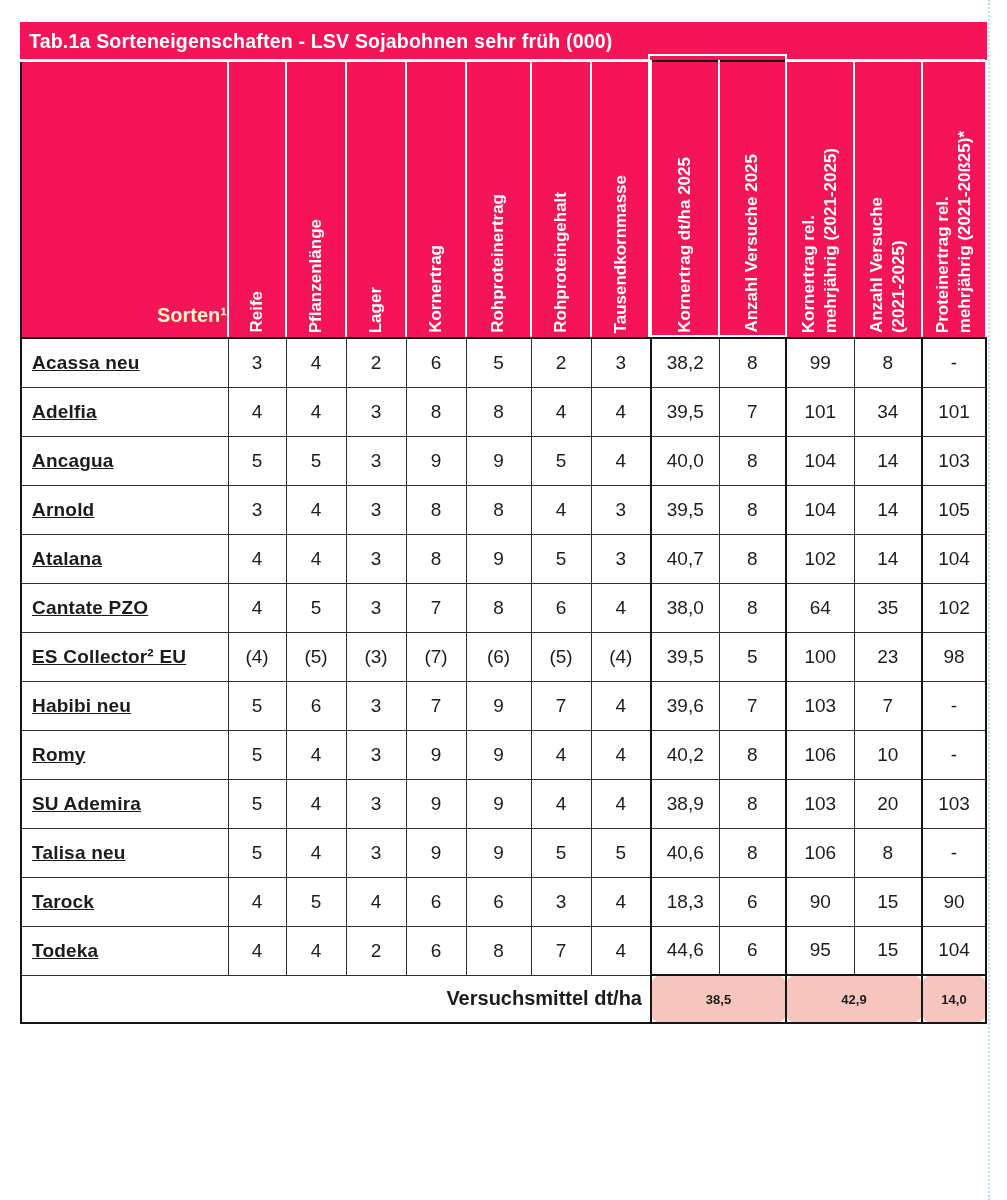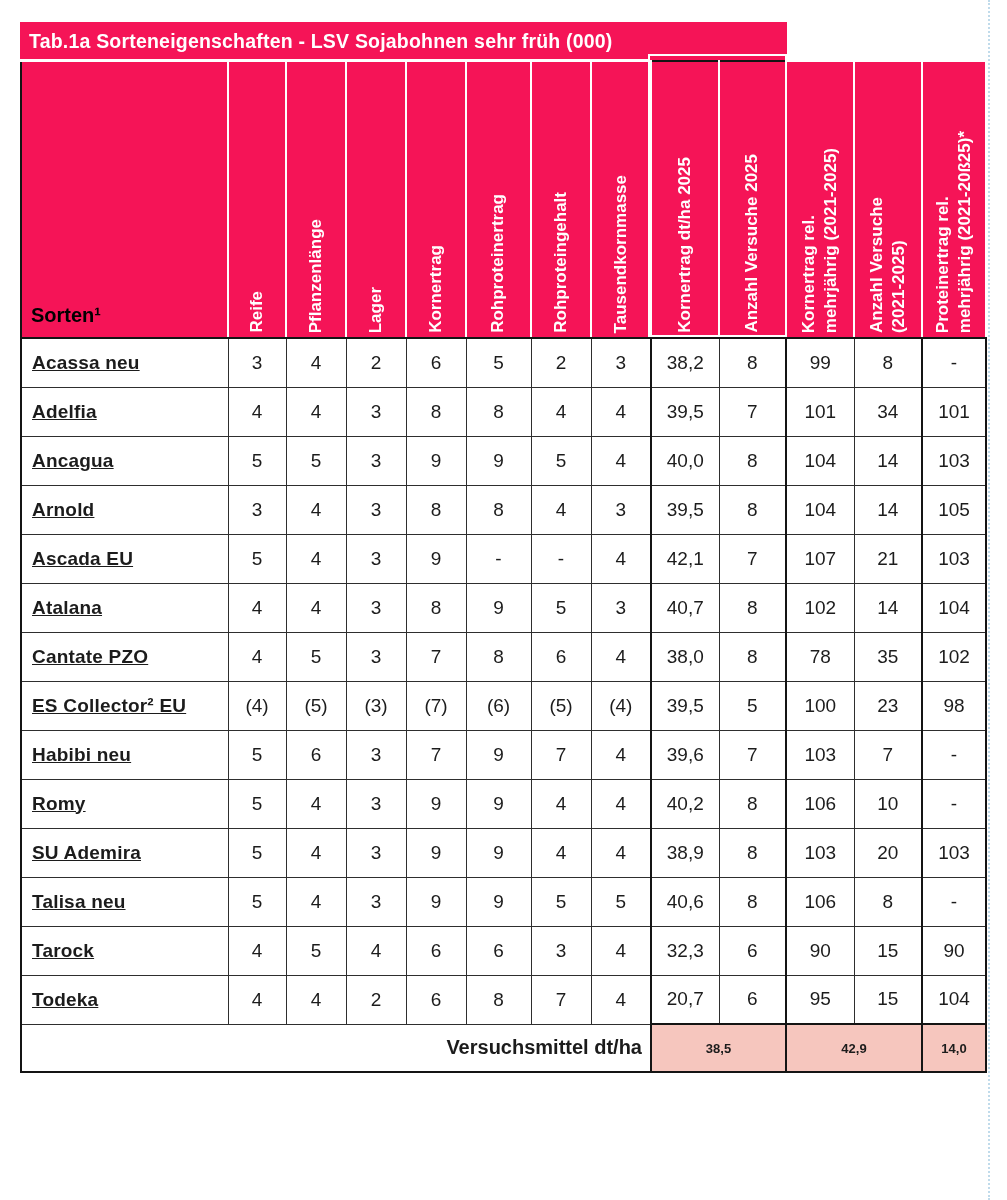--- a/index.html
+++ b/index.html
@@ -5,21 +5,21 @@
   :root{
     --pink:#F51457;
     --salmon:#F6C6BE;
     --bdark:#141414;
     --binner:#2e2e2e;
   }
   html,body{margin:0;padding:0;}
   body{font-family:"Liberation Sans",sans-serif;background:#fff;}
   .page{position:relative;width:1007px;height:1200px;background:#ffffff;overflow:hidden;}
 
-  .table-wrap{position:absolute;left:20px;top:22px;width:767px;}
+  .table-wrap{position:absolute;left:20px;top:22px;width:967px;}
 
   .title-bar{
     width:100%;height:38px;line-height:38px;
     background:var(--pink);color:#fff;
     font-size:19.5px;font-weight:bold;
     padding-left:9px;box-sizing:border-box;
     letter-spacing:.2px;
   }
 
   table.data{
@@ -30,21 +30,21 @@
   
   thead tr{height:277px;}
   thead th{
     background:var(--pink);
     border-right:2px solid #ffffff;
     border-bottom:2px solid var(--bdark);
     vertical-align:bottom;
     padding:0;
   }
   th.sorten{
-    text-align:left;color:#000000;font-size:20px;font-weight:bold;
+    text-align:right;color:#fef9c3;font-size:20px;font-weight:bold;
     padding:0 0 10px 9px;
   }
   th.rot{text-align:center;}
   .vtext{
     display:inline-block;
     writing-mode:vertical-rl;
     transform:rotate(180deg);
     white-space:pre-line;
     color:#fff;font-weight:bold;font-size:17px;line-height:1.3;
     text-align:left;
@@ -62,21 +62,21 @@
   }
   tbody td.name{
     text-align:left;font-weight:bold;padding-left:10px;font-size:19px;
     letter-spacing:.2px;
     text-decoration:underline;
   }
   td.gl{border-left:2px solid var(--bdark);}
 
   
   tfoot tr{height:48px;}
-  tfoot td{vertical-align:middle;}
+  tfoot td{vertical-align:middle;border-radius:10px;}
   td.flabel{
     text-align:right;font-weight:bold;font-size:20px;
     padding-right:8px;background:#fff;color:#1c1c1c;
     border:2px solid var(--bdark);border-top-width:1px;
   }
   td.fval{
     background:var(--salmon);
     border:2px solid var(--bdark);
     text-align:center;font-weight:bold;font-size:13px;color:#1c1c1c;
   }
@@ -198,35 +198,20 @@
             <td class="">8</td>
             <td class="">4</td>
             <td class="">3</td>
             <td class="gl">39,5</td>
             <td class="">8</td>
             <td class="gl">104</td>
             <td class="">14</td>
             <td class="gl">105</td>
           </tr>
           <tr>
-            <td class="name">Ascada EU</td>
-            <td class="">5</td>
-            <td class="">4</td>
-            <td class="">3</td>
-            <td class="">9</td>
-            <td class="">-</td>
-            <td class="">-</td>
-            <td class="">4</td>
-            <td class="gl">42,1</td>
-            <td class="">7</td>
-            <td class="gl">107</td>
-            <td class="">21</td>
-            <td class="gl">103</td>
-          </tr>
-          <tr>
             <td class="name">Atalana</td>
             <td class="">4</td>
             <td class="">4</td>
             <td class="">3</td>
             <td class="">8</td>
             <td class="">9</td>
             <td class="">5</td>
             <td class="">3</td>
             <td class="gl">40,7</td>
             <td class="">8</td>
@@ -238,21 +223,21 @@
             <td class="name">Cantate PZO</td>
             <td class="">4</td>
             <td class="">5</td>
             <td class="">3</td>
             <td class="">7</td>
             <td class="">8</td>
             <td class="">6</td>
             <td class="">4</td>
             <td class="gl">38,0</td>
             <td class="">8</td>
-            <td class="gl">78</td>
+            <td class="gl">64</td>
             <td class="">35</td>
             <td class="gl">102</td>
           </tr>
           <tr>
             <td class="name">ES Collector² EU</td>
             <td class="">(4)</td>
             <td class="">(5)</td>
             <td class="">(3)</td>
             <td class="">(7)</td>
             <td class="">(6)</td>
@@ -326,36 +311,36 @@
           </tr>
           <tr>
             <td class="name">Tarock</td>
             <td class="">4</td>
             <td class="">5</td>
             <td class="">4</td>
             <td class="">6</td>
             <td class="">6</td>
             <td class="">3</td>
             <td class="">4</td>
-            <td class="gl">32,3</td>
+            <td class="gl">18,3</td>
             <td class="">6</td>
             <td class="gl">90</td>
             <td class="">15</td>
             <td class="gl">90</td>
           </tr>
           <tr>
             <td class="name">Todeka</td>
             <td class="">4</td>
             <td class="">4</td>
             <td class="">2</td>
             <td class="">6</td>
             <td class="">8</td>
             <td class="">7</td>
             <td class="">4</td>
-            <td class="gl">20,7</td>
+            <td class="gl">44,6</td>
             <td class="">6</td>
             <td class="gl">95</td>
             <td class="">15</td>
             <td class="gl">104</td>
           </tr>
         </tbody>
       <tfoot>
         <tr>
           <td class="flabel" colspan="8">Versuchsmittel dt/ha</td>
           <td class="fval" colspan="2">38,5</td>

